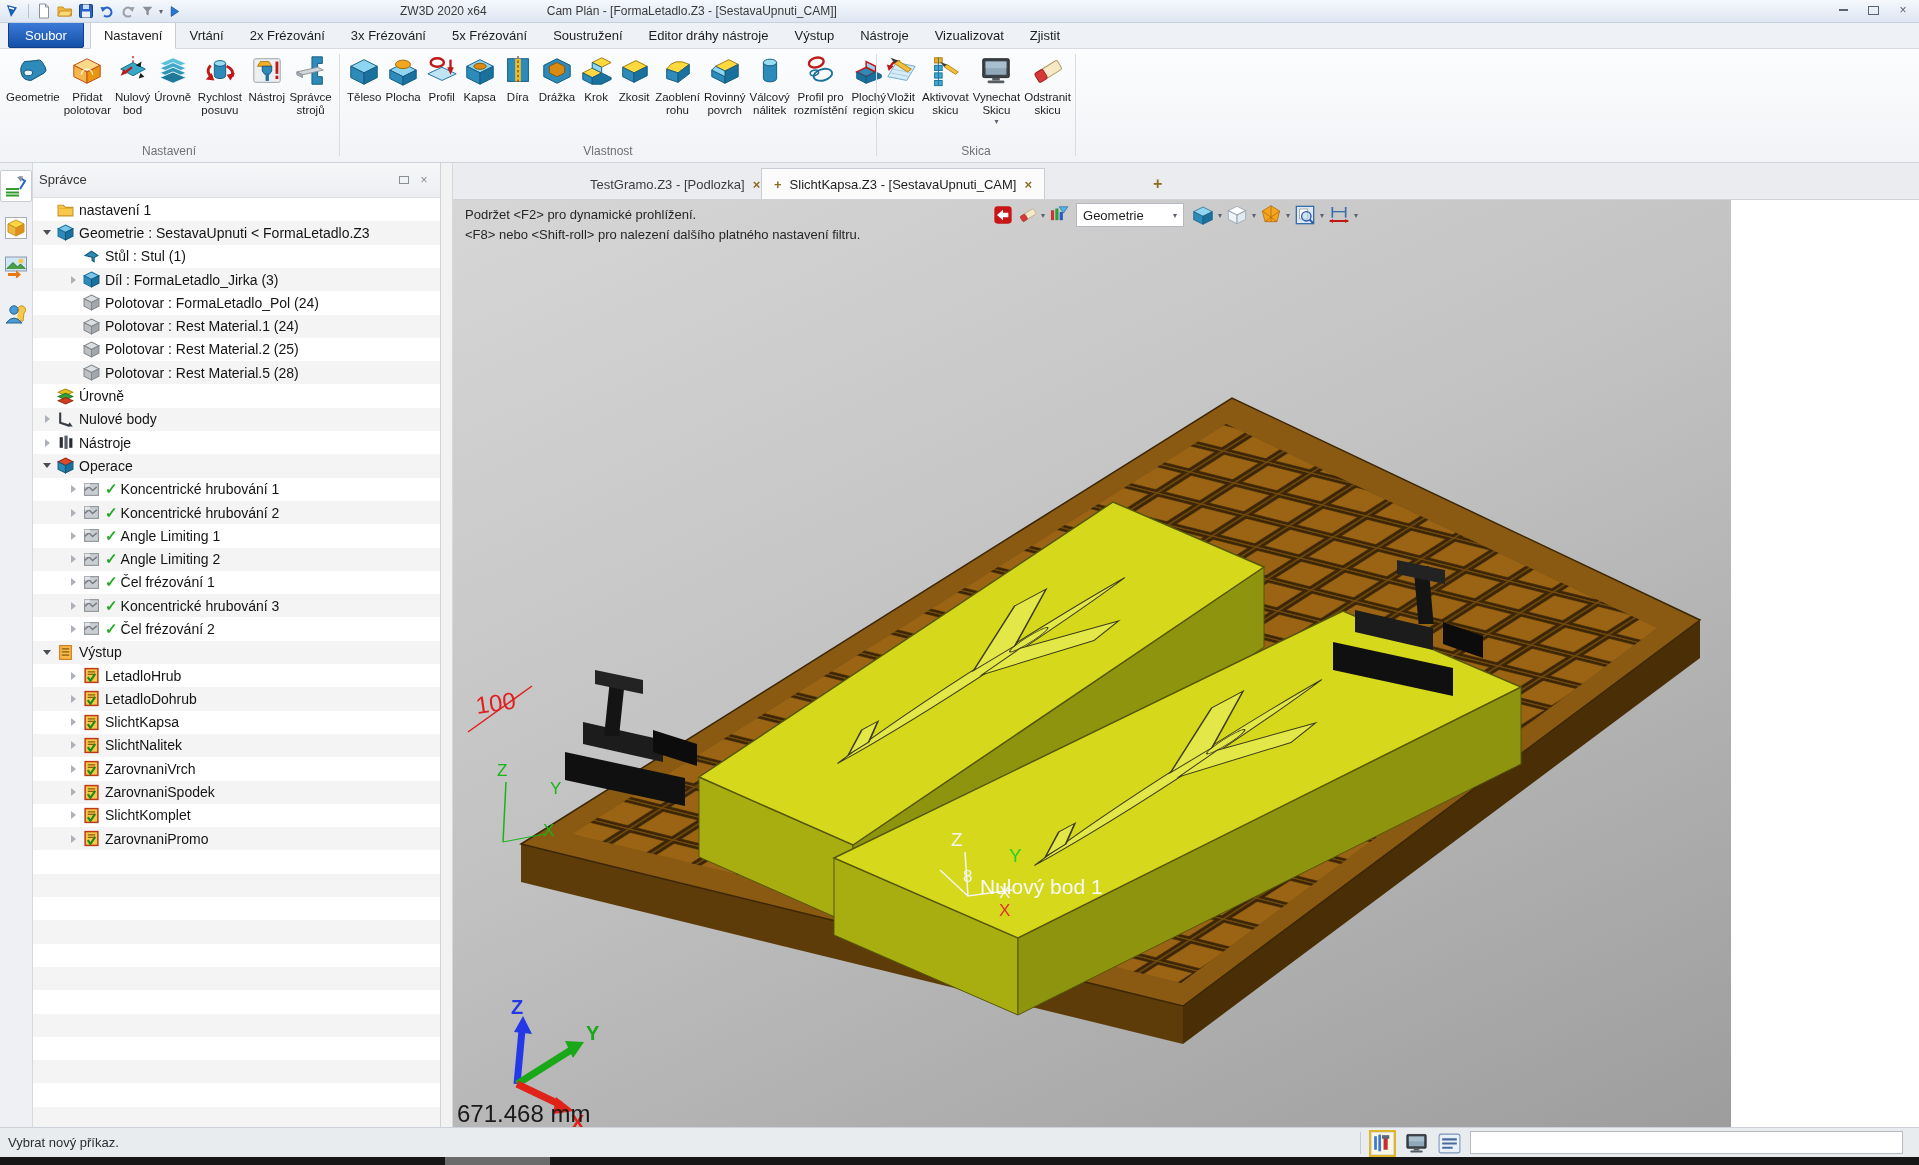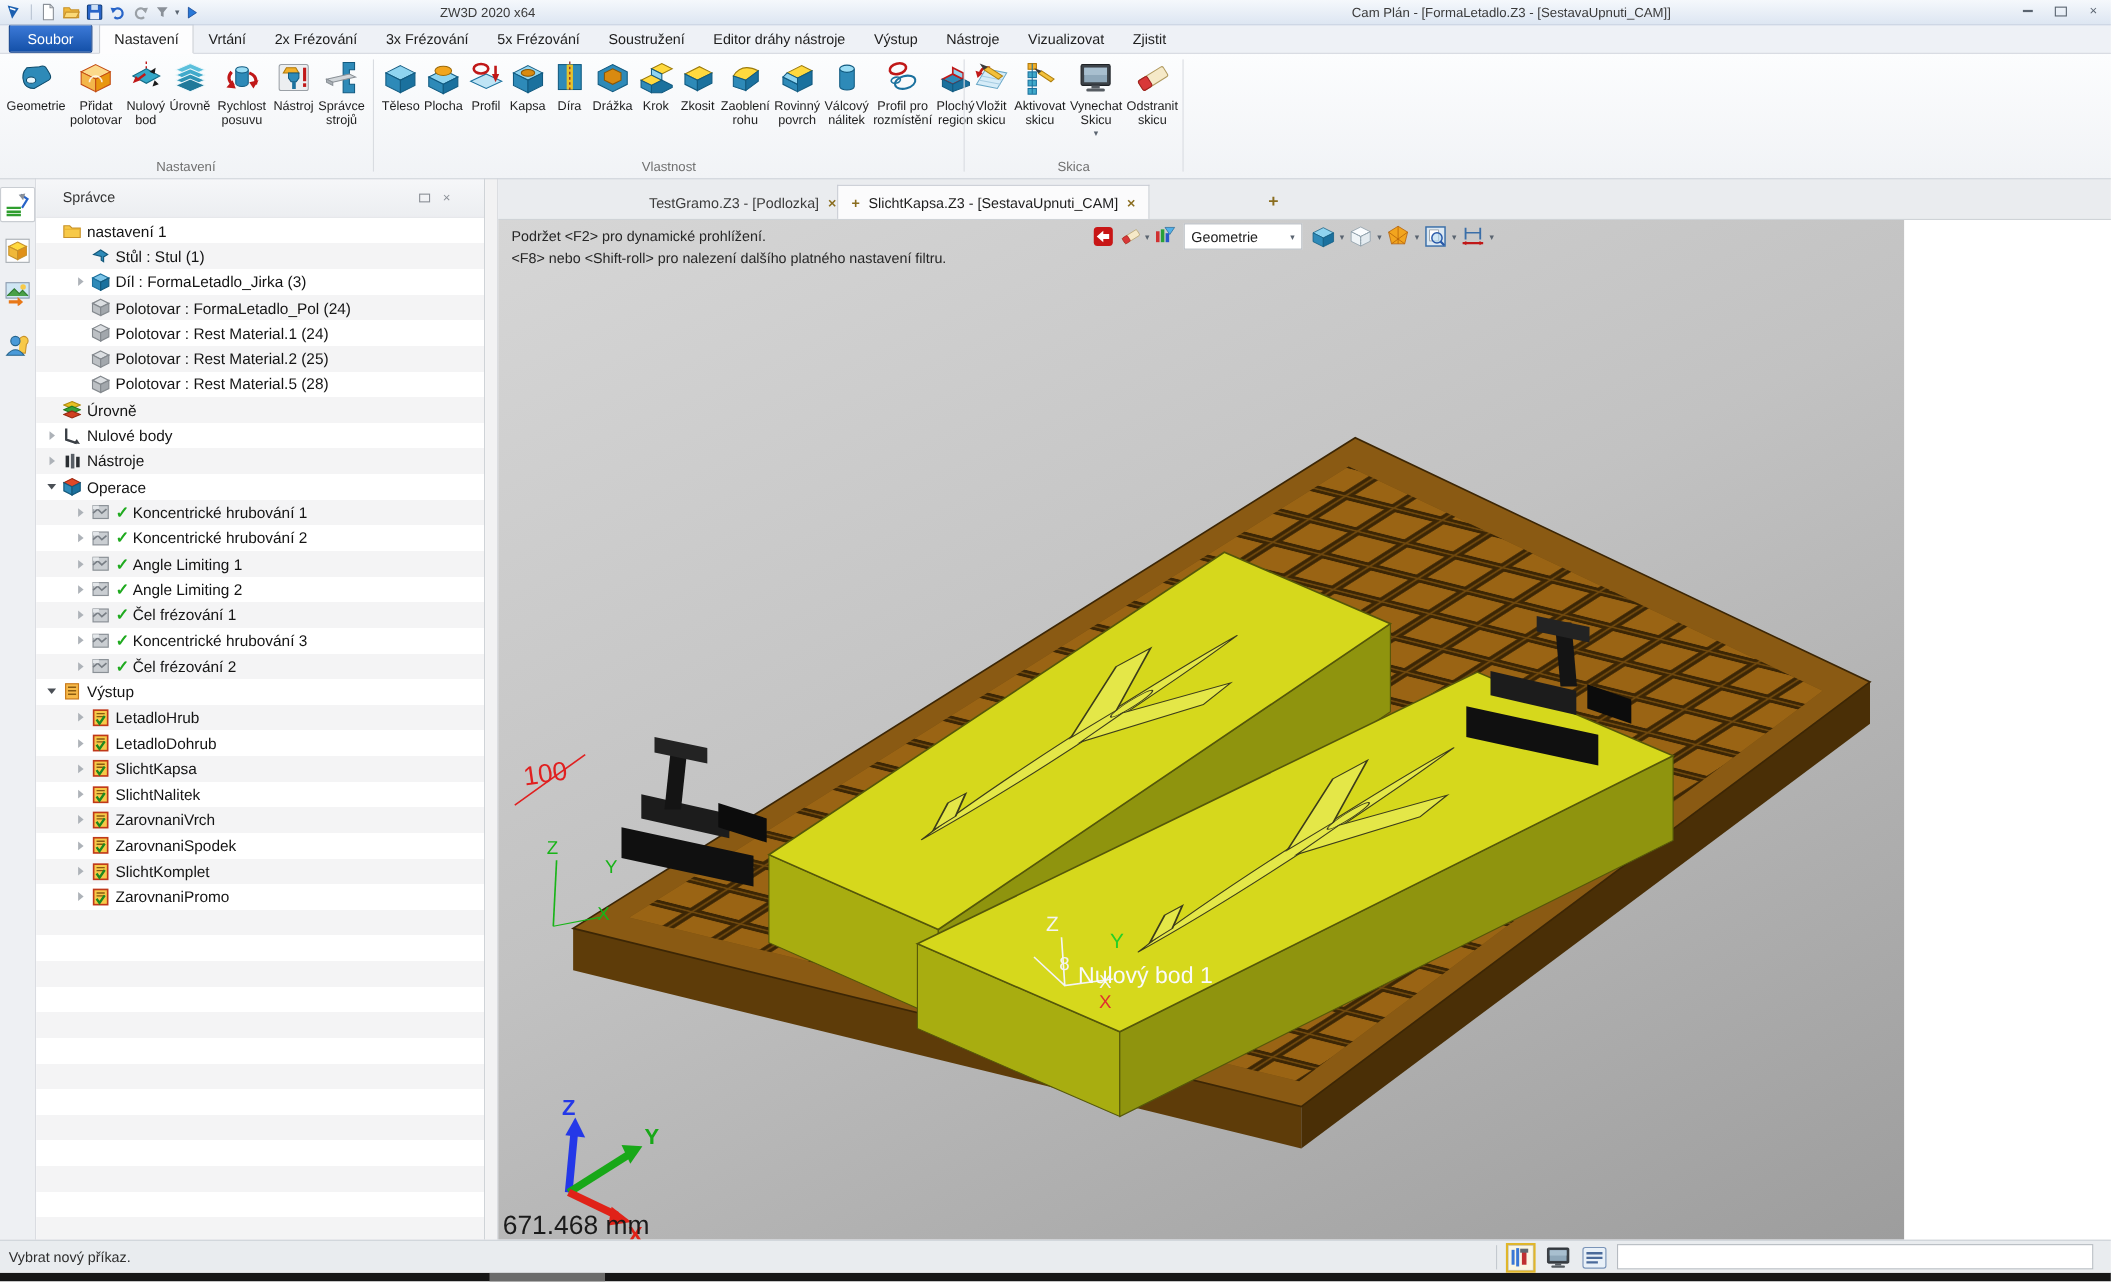--- a/index.html
+++ b/index.html
@@ -9,21 +9,21 @@
   svg{display:block}
   .hiddefs{position:absolute;width:0;height:0;overflow:hidden}
 
   
   .titlebar{position:absolute;left:0;top:0;width:1919px;height:22px;
     background:linear-gradient(#f5f8fc,#dde6f2);border-bottom:1px solid #c6d1e0;
     display:flex;align-items:center;font-size:12px;color:#3a3a3a;z-index:30}
   .qat{display:flex;align-items:center;gap:5px;padding-left:5px}
   .qicon{width:16px;height:16px}
   .qsep{width:1px;height:14px;background:#b9c4d2;margin:0 2px}
-  .title-center{position:absolute;left:400px;right:400px;display:flex;justify-content:space-between;gap:60px;pointer-events:none}
+  .title-center{position:absolute;left:400px;right:400px;display:flex;justify-content:flex-start;gap:60px;pointer-events:none}
   .winbtns{position:absolute;right:4px;top:2px;display:flex;gap:6px}
   .wbtn{width:24px;height:16px;display:flex;align-items:center;justify-content:center;color:#5a6470;font-size:12px;line-height:1}
   .wmin i{display:block;width:9px;height:2px;background:#5a6470}
   .wmax i{display:block;width:9px;height:7px;border:1.5px solid #5a6470}
 
   
   .tabrow{position:absolute;left:0;top:22px;width:1919px;height:26px;background:#eef1f6;
     border-bottom:1px solid #d6dae1;display:flex;align-items:flex-end;z-index:29}
   .file-btn{height:24px;margin:0 6px 0 8px;padding:0 16px;border-radius:2px;
     background:linear-gradient(#3c7ad8,#1450a8);color:#fff;font-size:13px;
@@ -52,21 +52,21 @@
   
   .dock{position:absolute;left:0;top:162px;width:33px;height:965px;background:#eef0f3;
     border-right:1px solid #d5d8dc;display:flex;flex-direction:column;align-items:center;padding-top:8px;gap:14px;box-sizing:border-box}
   .dock .dicon{width:24px;height:24px}
   .dock .dsel{background:#fff;border:1px solid #c9cdd2;padding:3px;border-radius:2px}
 
   
   .manager{position:absolute;left:33px;top:162px;width:408px;height:965px;background:#fff;
     border-right:1px solid #cfd3d7;box-sizing:border-box;display:flex;flex-direction:column}
   .mgr-header{height:36px;background:linear-gradient(#f6f7f9,#eceef1);border-bottom:1px solid #dcdfe3;
-    display:flex;align-items:center;font-size:13px;color:#333;padding:0 24px;box-sizing:border-box}
+    display:flex;align-items:center;font-size:13px;color:#333;padding:0 6px;box-sizing:border-box}
   .mgr-header .sp{flex:1}
   .mgr-hbtn{width:20px;height:16px;display:flex;align-items:center;justify-content:center;color:#8a8f96;font-size:12px}
   .mgr-hbtn i{display:block;width:8px;height:6px;border:1.5px solid #8a8f96}
   .tree{flex:1;font-size:14px;color:#141414;
     background:repeating-linear-gradient(#ffffff 0px,#ffffff 23.3px,#f4f4f5 23.3px,#f4f4f5 46.6px);overflow:hidden}
   .trow{height:23.3px;display:flex;align-items:center;padding-left:6px;box-sizing:border-box;white-space:nowrap}
   .trow.d1{padding-left:32px}
   .chevbox{width:16px;display:flex;justify-content:center;flex:none}
   .chev-r{width:0;height:0;border-left:5px solid #adb2b8;border-top:4px solid transparent;border-bottom:4px solid transparent}
   .chev-d{width:0;height:0;border-top:5px solid #4a4f55;border-left:4px solid transparent;border-right:4px solid transparent}
@@ -700,20 +700,29 @@
     <span class="mgr-hbtn">×</span>
   </div>
   <div class="tree">
     <div class="trow">
         <span class="chevbox"></span>
         <svg class="ticon">
           <use href="#t-folder"></use>
         </svg>
         <span>nastavení 1</span>
       </div>
+    <div class="trow">
+        <span class="chevbox">
+          <span class="chev-d"></span>
+        </span>
+        <svg class="ticon">
+          <use href="#t-asm"></use>
+        </svg>
+        <span>Geometrie : SestavaUpnuti &lt; FormaLetadlo.Z3</span>
+      </div>
     <div class="trow d1">
         <span class="chevbox"></span>
         <svg class="ticon">
           <use href="#t-table"></use>
         </svg>
         <span>Stůl : Stul (1)</span>
       </div>
     <div class="trow d1">
         <span class="chevbox">
           <span class="chev-r"></span>

